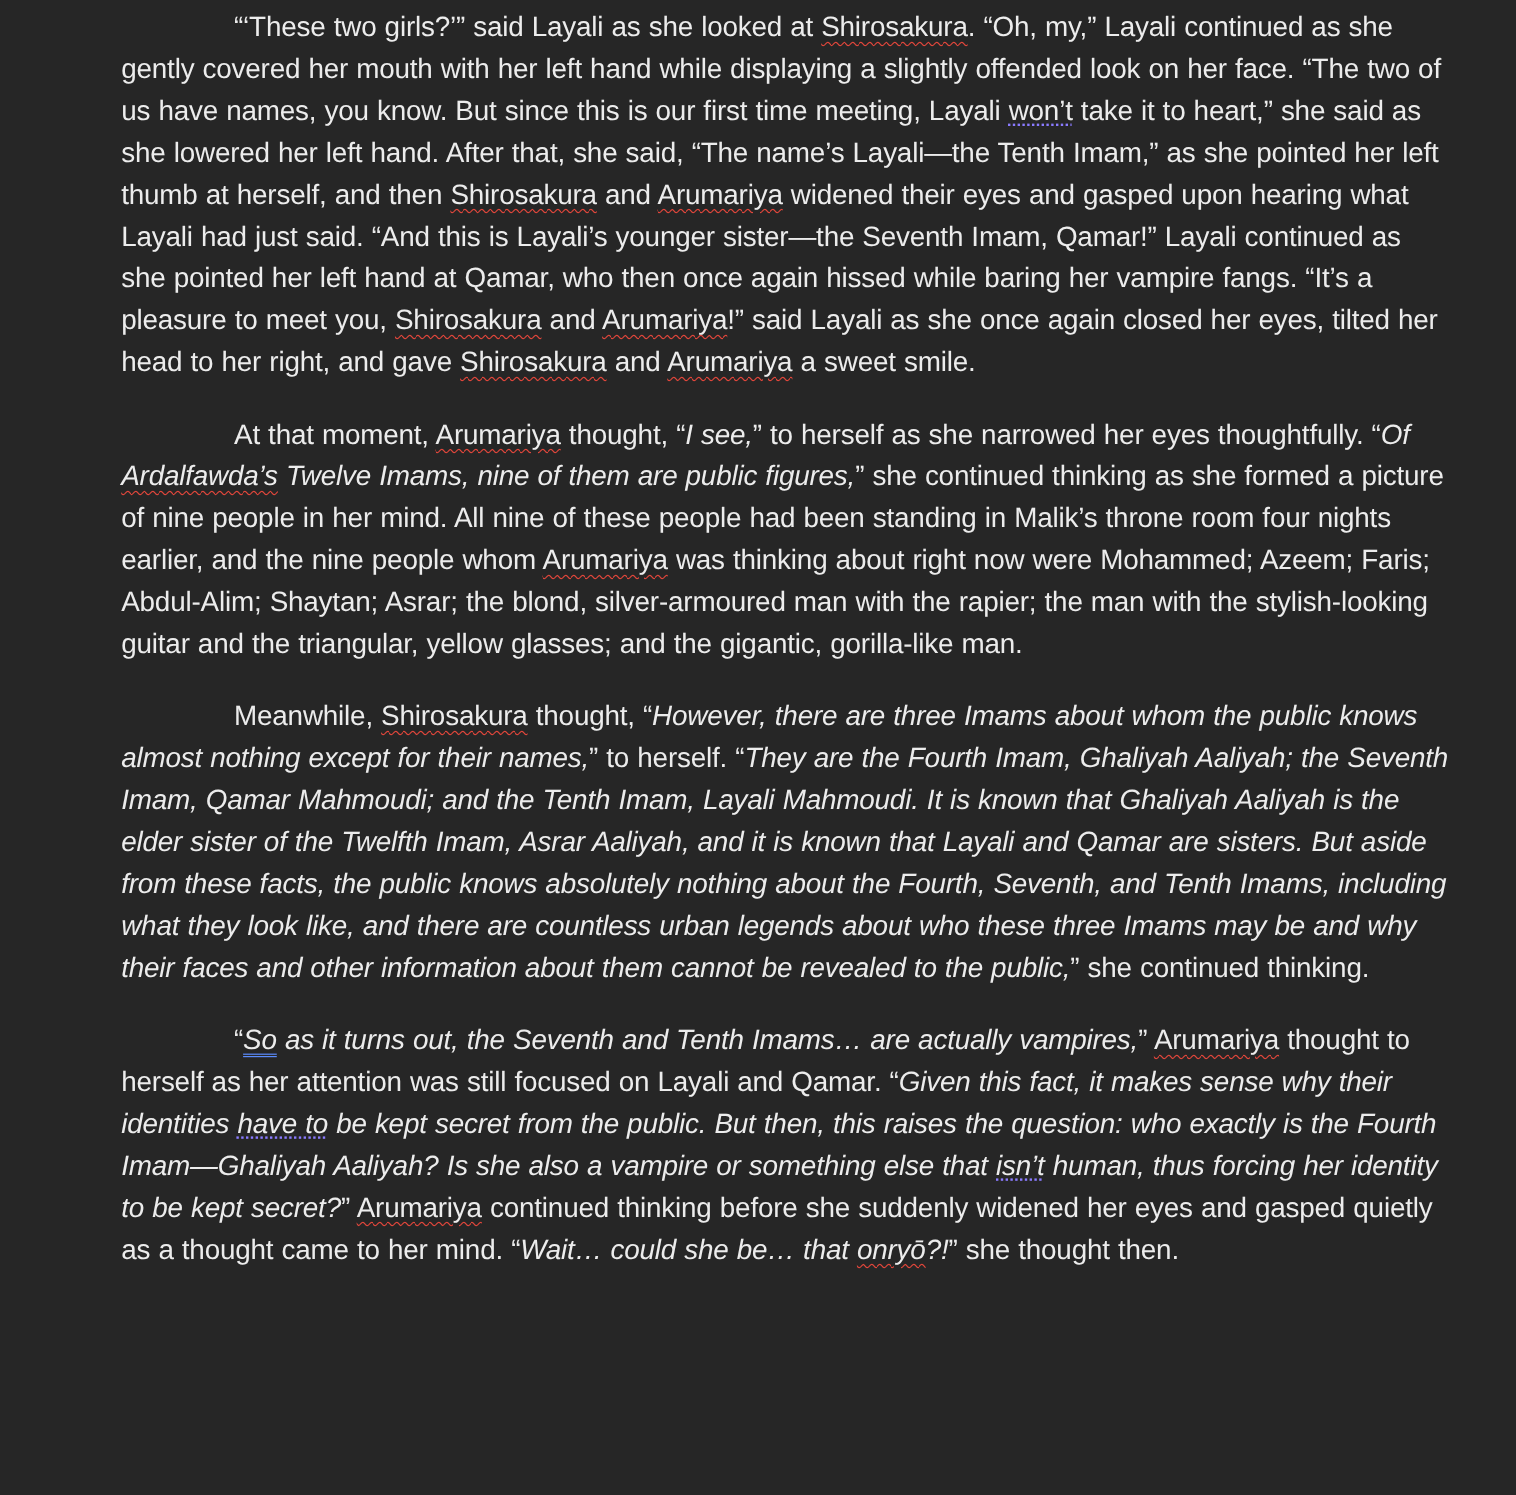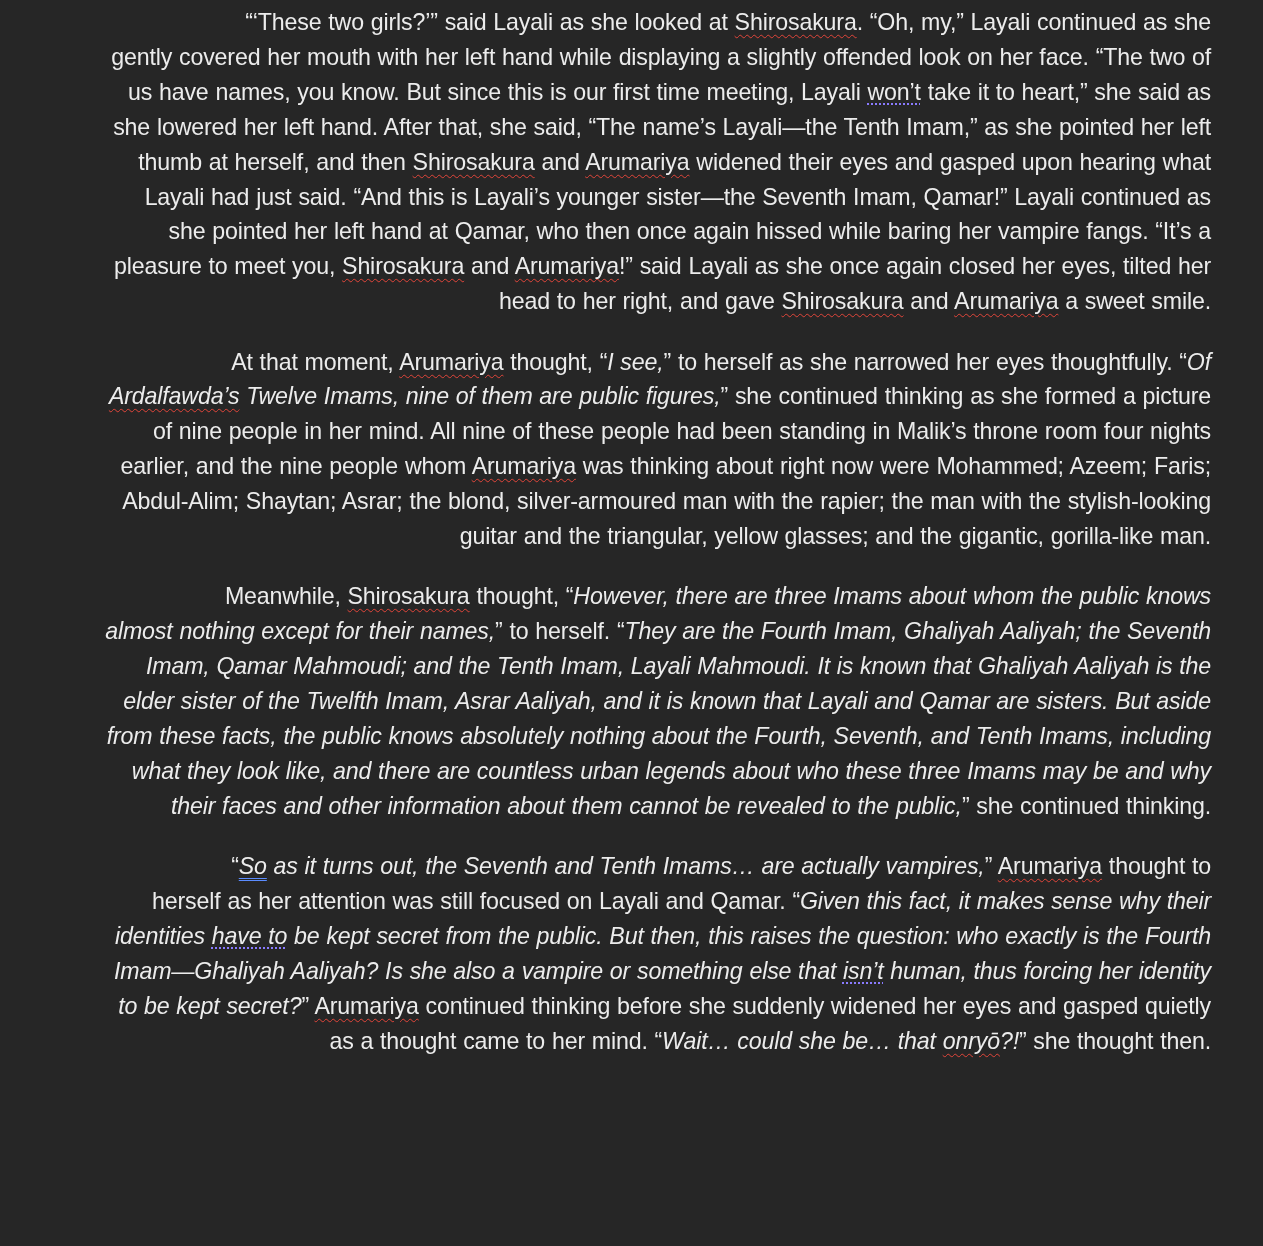--- a/index.html
+++ b/index.html
@@ -21,21 +21,21 @@
     color: #ececec;
     font-family: "Liberation Sans", "DejaVu Sans", sans-serif;
     font-size: 23.2px;
     line-height: 34.9px;
     letter-spacing: -0.15px;
     word-spacing: 0.5px;
   }
   .para {
     margin: 0 0 25.4px 0;
     text-indent: 94px;
-    text-align: right;
+    text-align: left;
   }
   .para em { }
   .spell {
     text-decoration: underline wavy #e0453a;
     text-decoration-thickness: 1px;
     text-underline-offset: 4px;
   }
   .grammar {
     text-decoration: underline dotted #8a7bff;
     text-decoration-thickness: 2px;

